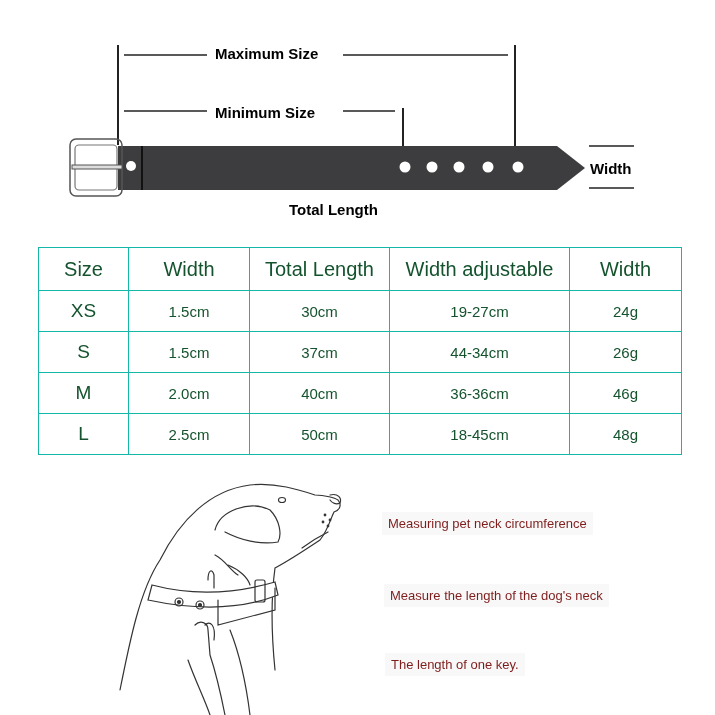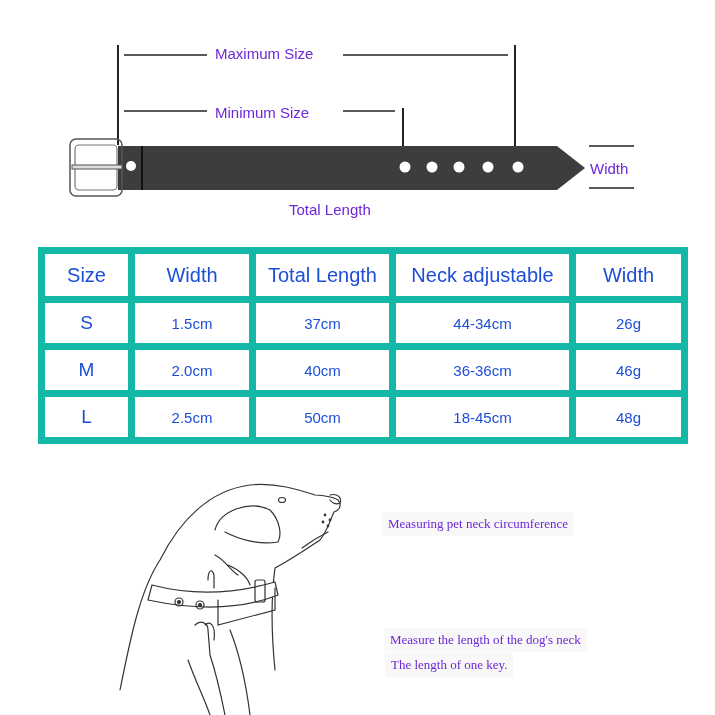--- a/index.html
+++ b/index.html
@@ -1,24 +1,24 @@
 <!DOCTYPE html>
 <html><head>
 <meta charset="utf-8">
 <style>
   html, body { margin: 0; padding: 0; background: #ffffff; }
   body { width: 715px; height: 715px; position: relative; overflow: hidden; font-family: "Liberation Sans", sans-serif; color: #111; }
   .abs { position: absolute; }
-  .lbl { font-weight: normal; font-size: 15px; color: #6d28d9; white-space: nowrap; }
+  .lbl { font-weight: bold; font-size: 15px; color: #000000; white-space: nowrap; }
   table.size-table { position: absolute; left: 38px; top: 247px; width: 643px; border-collapse: collapse; table-layout: fixed; }
-  table.size-table th, table.size-table td { border: 7px solid #14b8a6; text-align: center; color: #1d4ed8; padding: 0; }
+  table.size-table th, table.size-table td { border: 1px solid #14b8a6; text-align: center; color: #14532d; padding: 0; }
   table.size-table th { height: 42px; font-size: 20px; font-weight: normal; }
   table.size-table td { height: 40px; font-size: 15px; }
   table.size-table td.size-col { font-size: 19px; }
-  .note { position: absolute; font-size: 13px; color: #6d28d9; background: #f8f8f8; padding: 4px 6px; white-space: nowrap; font-family: Liberation Serif, serif; }
+  .note { position: absolute; font-size: 13px; color: #7f1d1d; background: #f8f8f8; padding: 4px 6px; white-space: nowrap; }
 </style>
 </head>
 <body>
 
 <svg class="abs" style="left:0;top:0" width="715" height="230" viewBox="0 0 715 230">
 
   <line x1="118" y1="45" x2="118" y2="145" stroke="#222" stroke-width="2"></line>
   <line x1="515" y1="45" x2="515" y2="146" stroke="#222" stroke-width="2"></line>
   <line x1="403" y1="108" x2="403" y2="146" stroke="#222" stroke-width="2"></line>
 
@@ -57,25 +57,32 @@
       <col style="width:121px">
       <col style="width:140px">
       <col style="width:180px">
       <col style="width:112px">
   </colgroup>
   <thead>
     <tr>
       <th>Size</th>
       <th>Width</th>
       <th>Total Length</th>
-      <th>Neck adjustable</th>
+      <th>Width adjustable</th>
       <th>Width</th>
     </tr>
   </thead>
   <tbody>
+    <tr>
+      <td class="size-col">XS</td>
+      <td>1.5cm</td>
+      <td>30cm</td>
+      <td>19-27cm</td>
+      <td>24g</td>
+    </tr>
     <tr>
       <td class="size-col">S</td>
       <td>1.5cm</td>
       <td>37cm</td>
       <td>44-34cm</td>
       <td>26g</td>
     </tr>
     <tr>
       <td class="size-col">M</td>
       <td>2.0cm</td>
@@ -122,14 +129,14 @@
   <path d="M118 130 L118 155 L175 140 L175 118"></path>
 
   <path d="M95 155 C100 150 108 152 108 160 L110 185 C115 200 120 220 125 245"></path>
   <path d="M105 155 C110 150 116 155 114 170"></path>
   <path d="M130 160 C138 180 145 205 150 245"></path>
   <path d="M88 190 C95 210 105 230 110 245"></path>
   <path d="M108 110 C108 100 112 98 114 105 L114 118"></path>
 </svg>
 
 <div class="note" style="left:382px;top:512px">Measuring pet neck circumference</div>
-<div class="note" style="left:384px;top:628px">Measure the length of the dog's neck</div>
+<div class="note" style="left:384px;top:584px">Measure the length of the dog's neck</div>
 <div class="note" style="left:385px;top:653px">The length of one key.</div>
 
 </body></html>

